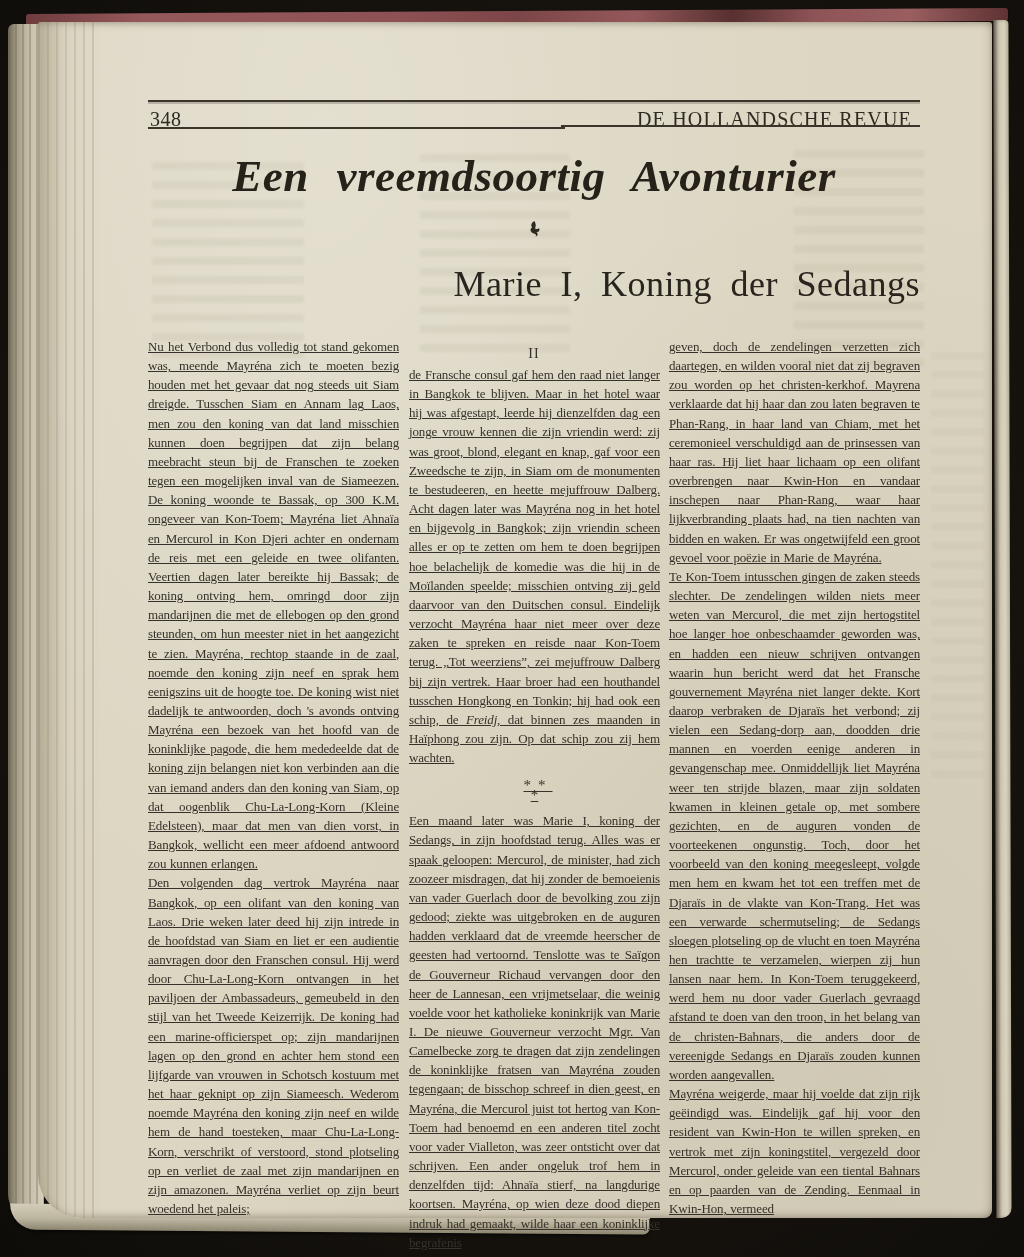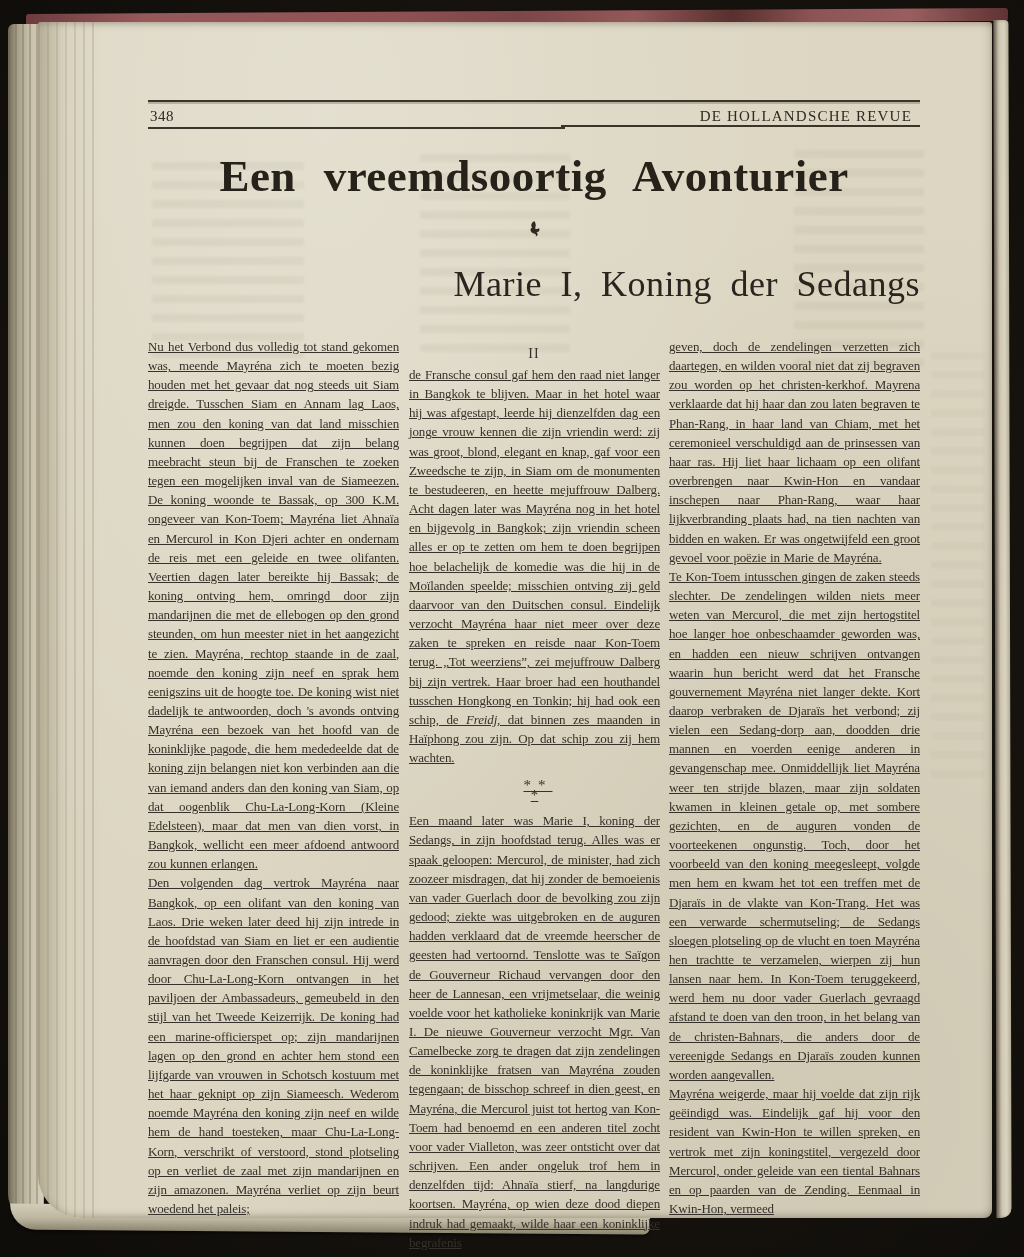--- a/index.html
+++ b/index.html
@@ -70,27 +70,27 @@
   .g3{left:756px;top:128px;width:130px;height:216px;}
   .g4{left:893px;top:330px;width:54px;height:430px;opacity:.3;}
 
   .text-block{position:absolute;left:110px;top:0;width:772px;height:100%;color:#36312a;}
 
   .rule{position:absolute;background:#3a342a;}
   .rule-top{left:0;top:78px;width:100%;height:2px;box-shadow:0 2px 0 rgba(58,52,42,.25);}
   .rule-bot-a{left:0;top:105px;width:54%;height:2px;}
   .rule-bot-b{left:53.5%;top:103px;right:0;width:46.5%;height:2.4px;}
 
-  .running-head{position:absolute;left:0;top:86px;width:100%;height:18px;font-size:15px;color:#2e2a22;}
+  .running-head{position:absolute;left:0;top:86px;width:100%;height:18px;font-size:20px;color:#2e2a22;}
   .page-number{position:absolute;left:2px;top:0;letter-spacing:.5px;}
   .journal-title{position:absolute;right:8px;top:0;letter-spacing:1.2px;margin-left:8px;}
 
   .title{
     position:absolute;left:0;top:128px;width:100%;margin:0;text-align:center;
-    font-weight:600;font-size:45px;line-height:52px;
+    font-style:italic;font-weight:600;font-size:45px;line-height:52px;
     word-spacing:16px;letter-spacing:.5px;color:#262119;
   }
   .fleuron{position:absolute;left:0;top:198px;width:100%;text-align:center;line-height:0;}
   .subtitle{
     position:absolute;left:0;top:242px;width:100%;margin:0;text-align:right;
     font-weight:500;font-size:36px;line-height:40px;word-spacing:9px;letter-spacing:.5px;color:#29241d;
   }
   .part-numeral{position:absolute;left:0;top:288px;width:100%;text-align:center;font-size:14px;letter-spacing:1px;color:#36312a;margin-top:36px;}
 
   .col{

